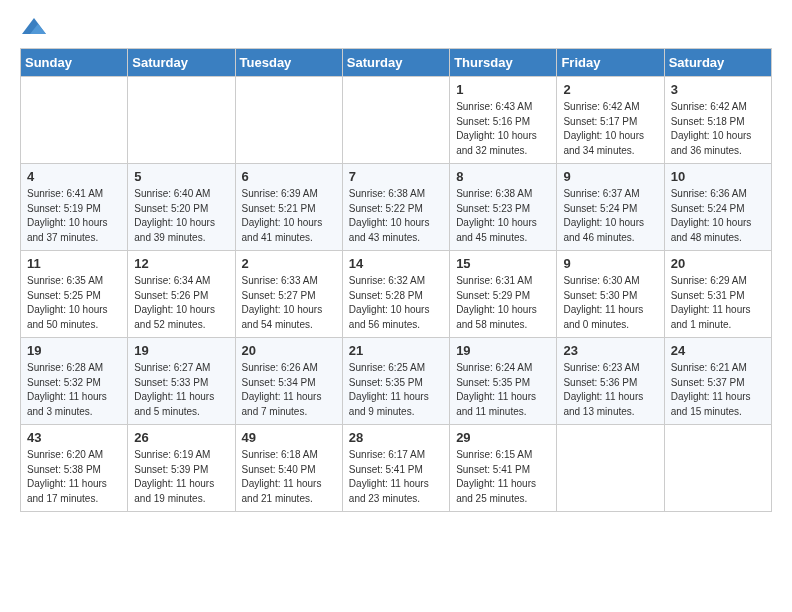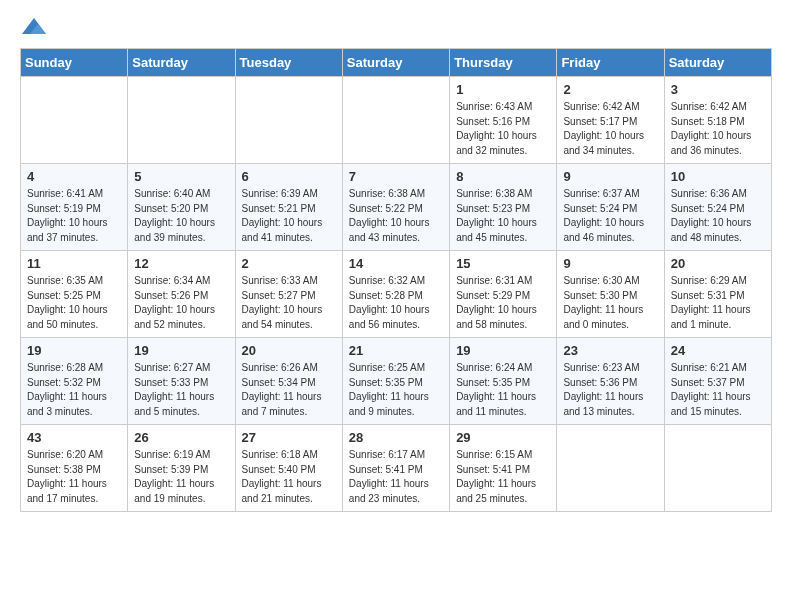--- a/index.html
+++ b/index.html
@@ -233,21 +233,21 @@
       <tr>
         <td>
           <span class="day-number">43</span>
           <div class="day-info">Sunrise: 6:20 AM<br>Sunset: 5:38 PM<br>Daylight: 11 hours<br>and 17 minutes.</div>
         </td>
         <td>
           <span class="day-number">26</span>
           <div class="day-info">Sunrise: 6:19 AM<br>Sunset: 5:39 PM<br>Daylight: 11 hours<br>and 19 minutes.</div>
         </td>
         <td>
-          <span class="day-number">27</span>
+          <span class="day-number">49</span>
           <div class="day-info">Sunrise: 6:18 AM<br>Sunset: 5:40 PM<br>Daylight: 11 hours<br>and 21 minutes.</div>
         </td>
         <td>
           <span class="day-number">28</span>
           <div class="day-info">Sunrise: 6:17 AM<br>Sunset: 5:41 PM<br>Daylight: 11 hours<br>and 23 minutes.</div>
         </td>
         <td>
           <span class="day-number">29</span>
           <div class="day-info">Sunrise: 6:15 AM<br>Sunset: 5:41 PM<br>Daylight: 11 hours<br>and 25 minutes.</div>
         </td>

